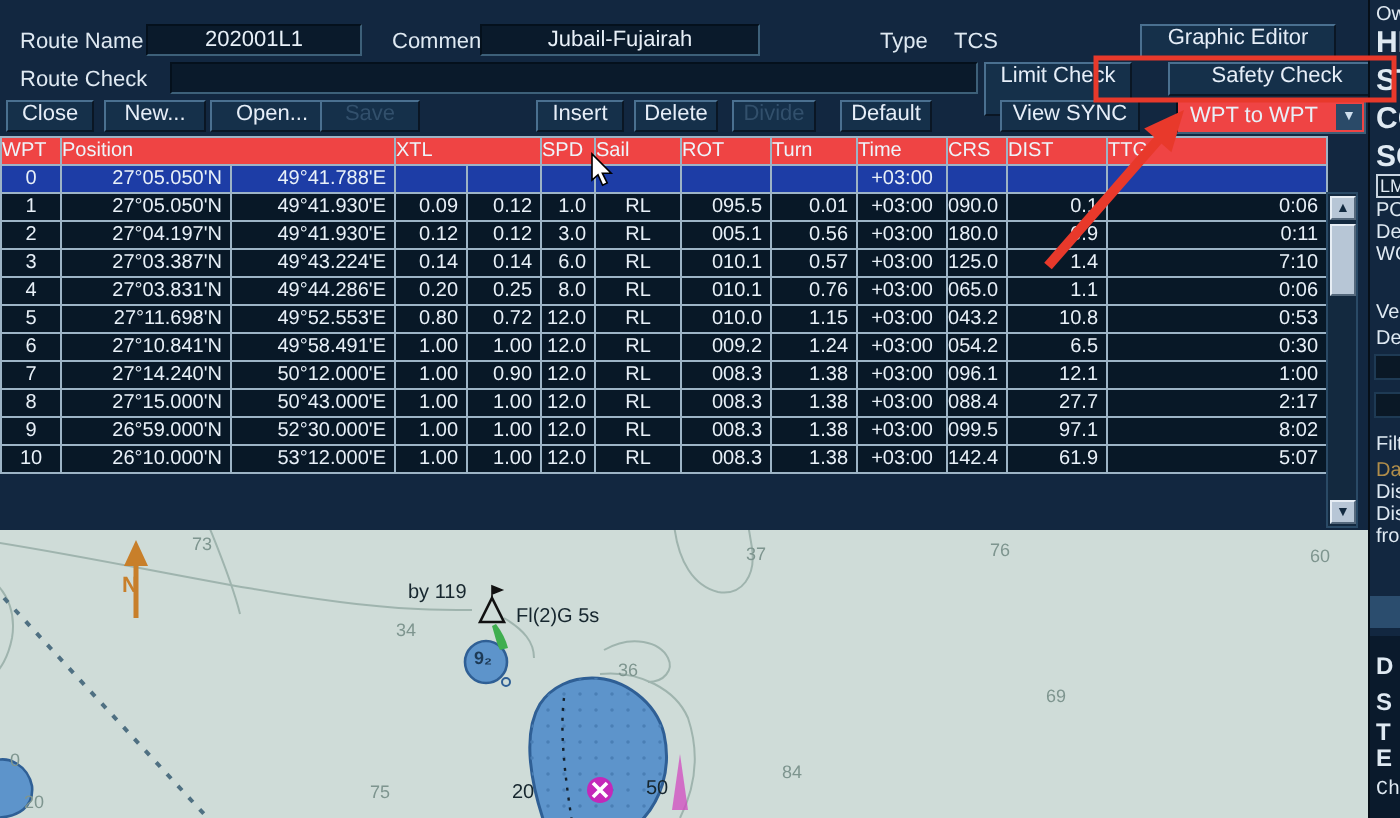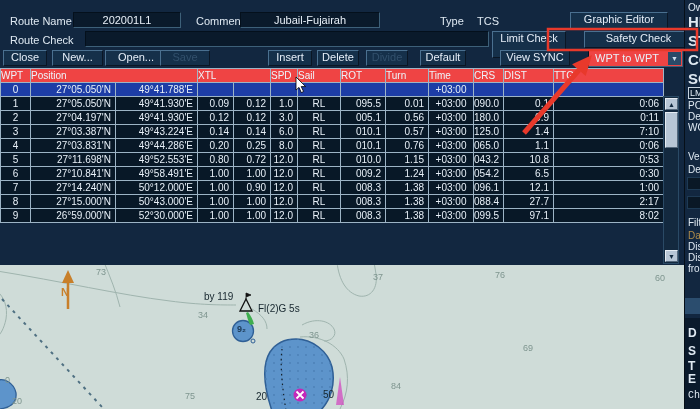--- a/index.html
+++ b/index.html
@@ -265,20 +265,35 @@
             <td class="al-r">1.00</td>
             <td class="al-r">1.00</td>
             <td class="al-r">12.0</td>
             <td class="al-c">RL</td>
             <td class="al-r">008.3</td>
             <td class="al-r">1.38</td>
             <td class="al-c">+03:00</td>
             <td class="al-r">099.5</td>
             <td class="al-r">97.1</td>
             <td class="al-r">8:02</td>
+          </tr>
+          <tr>
+            <td class="al-c">10</td>
+            <td class="al-r">26°10.000'N</td>
+            <td class="al-r">53°12.000'E</td>
+            <td class="al-r">1.00</td>
+            <td class="al-r">1.00</td>
+            <td class="al-r">12.0</td>
+            <td class="al-c">RL</td>
+            <td class="al-r">008.3</td>
+            <td class="al-r">1.38</td>
+            <td class="al-c">+03:00</td>
+            <td class="al-r">142.4</td>
+            <td class="al-r">61.9</td>
+            <td class="al-r">5:07</td>
           </tr>
         </tbody>
       </table>
   </div>
 
   <div id="sbar">
     <div class="sb-btn" style="top:1px">▲</div>
     <div id="sb-thumb"></div>
     <div class="sb-btn" style="bottom:1px">▼</div>
   </div>

